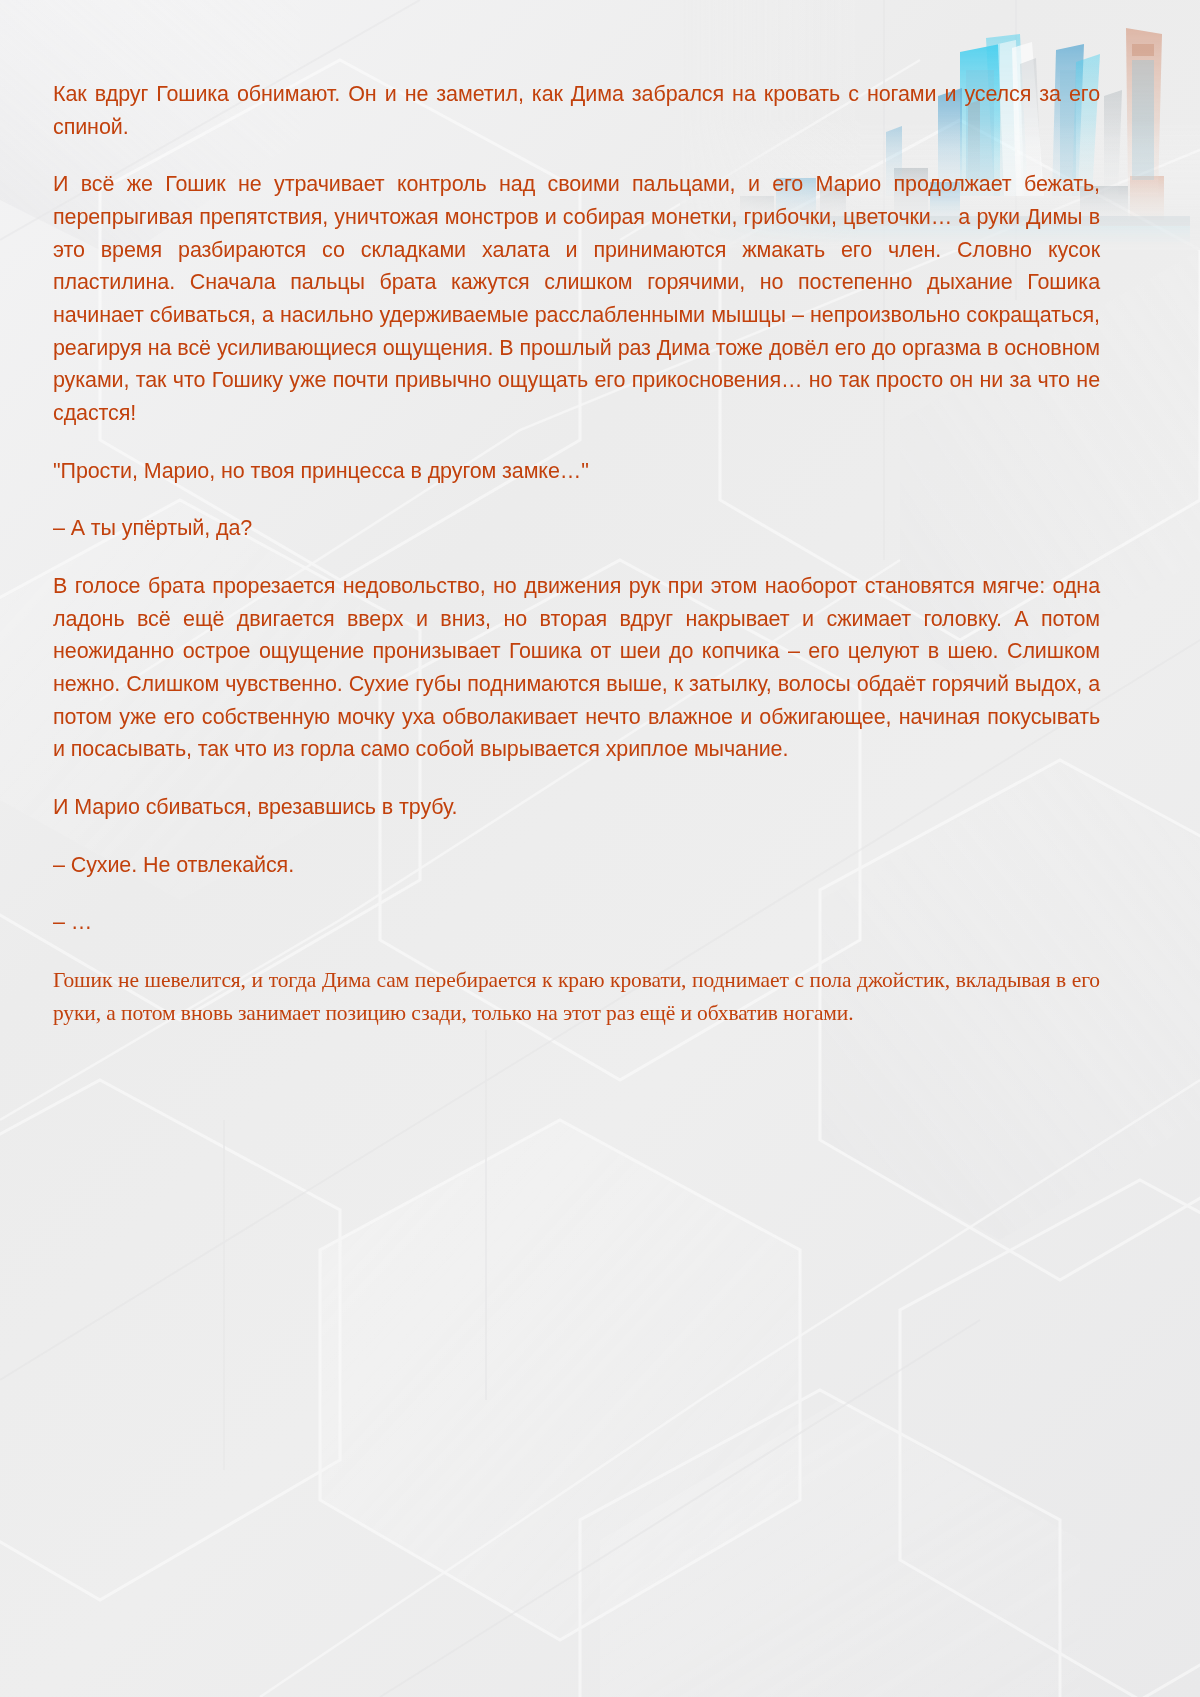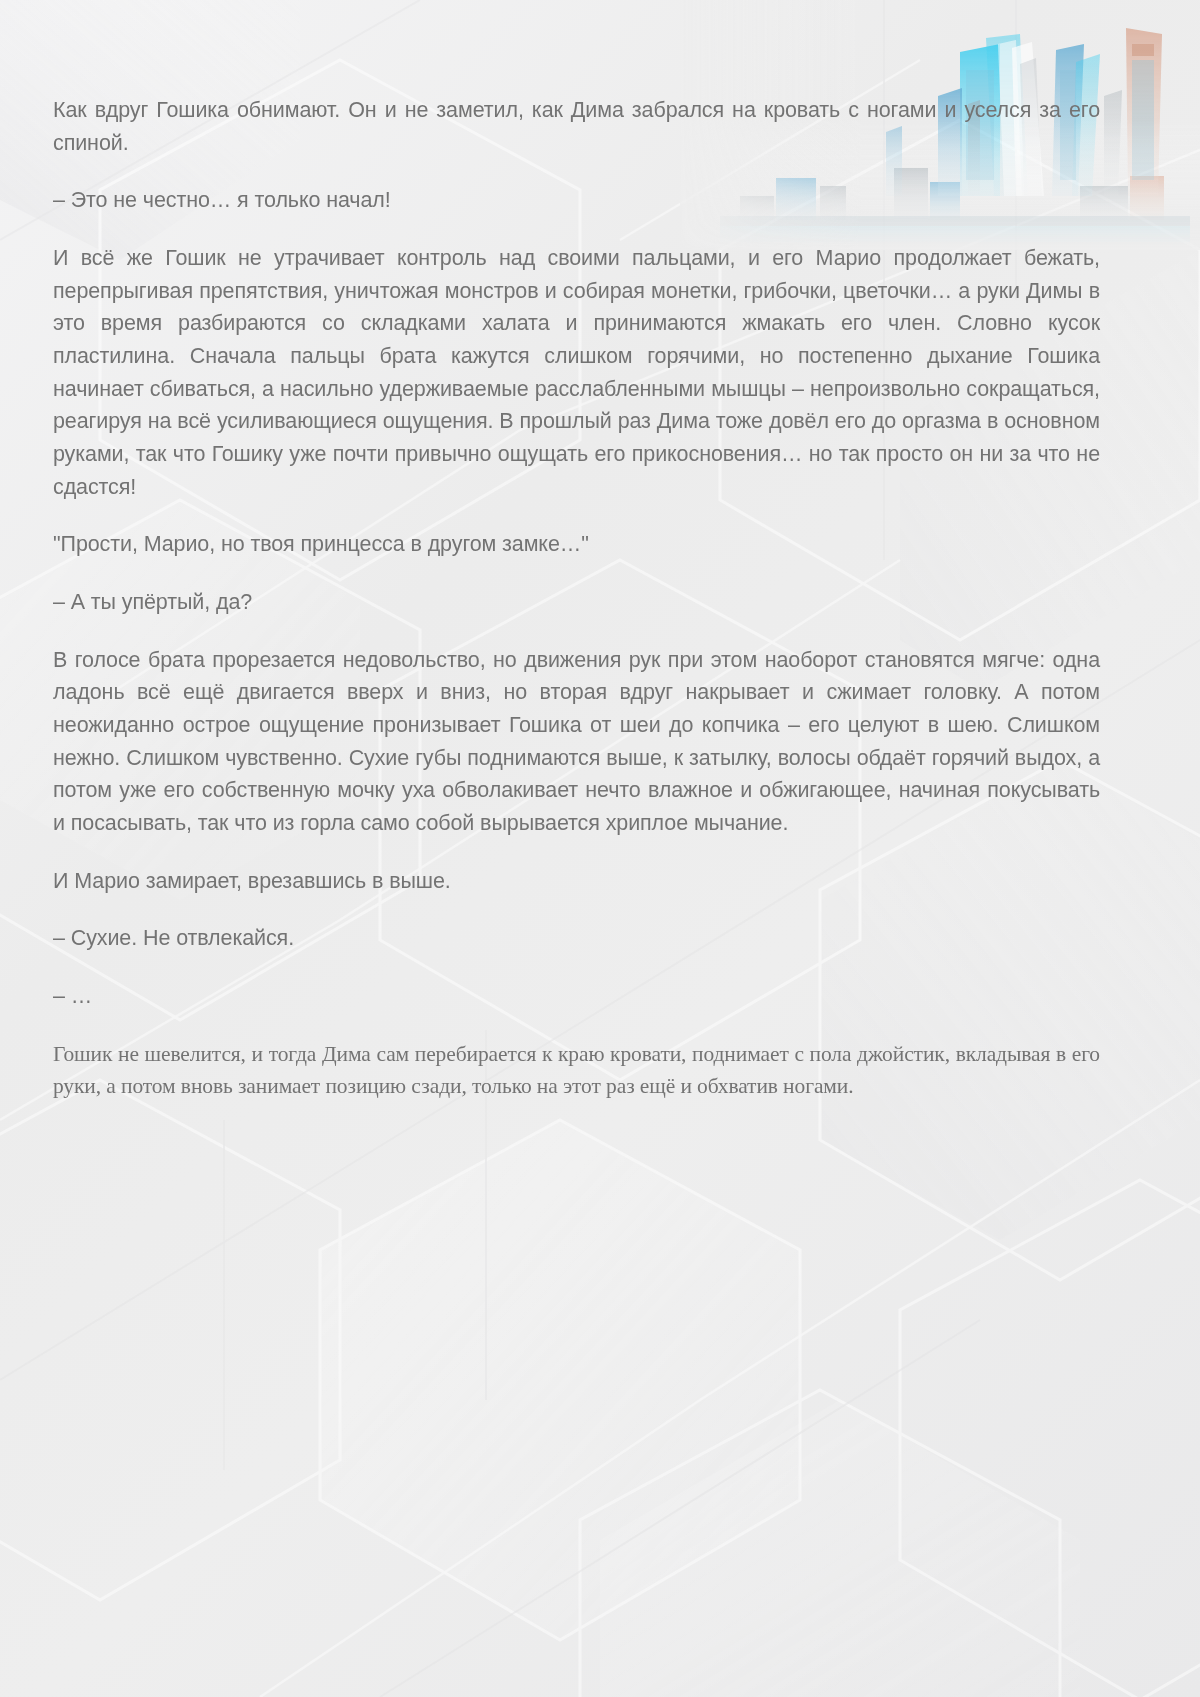--- a/index.html
+++ b/index.html
@@ -42,25 +42,25 @@
 
   
   .page {
     position: relative;
     z-index: 5;
     padding: 78px 100px 0 53px;
     box-sizing: border-box;
   }
 
   .para {
-    color: #737373;
+    color: #c2410c;
     font-size: 21.5px;
     line-height: 1.52;
     text-align: justify;
-    margin: 16px 0 25px 0;
+    margin: 0 0 25px 0;
     letter-spacing: -0.1px;
     -webkit-font-smoothing: antialiased;
   }
   .para:last-child { margin-bottom: 0; font-family: Liberation Serif, serif; }
 
   .para.short {
     text-align: left;
   }
 </style>
 </head>
@@ -198,22 +198,21 @@
 
     <rect x="40" y="226" width="470" height="24" fill="url(#cyan)" opacity="0.16"></rect>
 
     <rect x="0" y="120" width="520" height="130" fill="url(#fadeout)"></rect>
     <rect x="0" y="0" width="260" height="250" fill="url(#leftfade)"></rect>
   </svg>
 </div>
 
 <main class="page">
   <p class="para">Как вдруг Гошика обнимают. Он и не заметил, как Дима забрался на кровать с ногами и уселся за его спиной.</p>
-  <p class="para short">– Это не честно… я только начал!</p>
   <p class="para">И всё же Гошик не утрачивает контроль над своими пальцами, и его Марио продолжает бежать, перепрыгивая препятствия, уничтожая монстров и собирая монетки, грибочки, цветочки… а руки Димы в это время разбираются со складками халата и принимаются жмакать его член. Словно кусок пластилина. Сначала пальцы брата кажутся слишком горячими, но постепенно дыхание Гошика начинает сбиваться, а насильно удерживаемые расслабленными мышцы – непроизвольно сокращаться, реагируя на всё усиливающиеся ощущения. В прошлый раз Дима тоже довёл его до оргазма в основном руками, так что Гошику уже почти привычно ощущать его прикосновения… но так просто он ни за что не сдастся!</p>
   <p class="para short">"Прости, Марио, но твоя принцесса в другом замке…"</p>
   <p class="para short">– А ты упёртый, да?</p>
   <p class="para">В голосе брата прорезается недовольство, но движения рук при этом наоборот становятся мягче: одна ладонь всё ещё двигается вверх и вниз, но вторая вдруг накрывает и сжимает головку. А потом неожиданно острое ощущение пронизывает Гошика от шеи до копчика – его целуют в шею. Слишком нежно. Слишком чувственно. Сухие губы поднимаются выше, к затылку, волосы обдаёт горячий выдох, а потом уже его собственную мочку уха обволакивает нечто влажное и обжигающее, начиная покусывать и посасывать, так что из горла само собой вырывается хриплое мычание.</p>
-  <p class="para short">И Марио замирает, врезавшись в выше.</p>
+  <p class="para short">И Марио сбиваться, врезавшись в трубу.</p>
   <p class="para short">– Сухие. Не отвлекайся.</p>
   <p class="para short">– …</p>
   <p class="para">Гошик не шевелится, и тогда Дима сам перебирается к краю кровати, поднимает с пола джойстик, вкладывая в его руки, а потом вновь занимает позицию сзади, только на этот раз ещё и обхватив ногами.</p>
 </main>
 
 </body></html>

